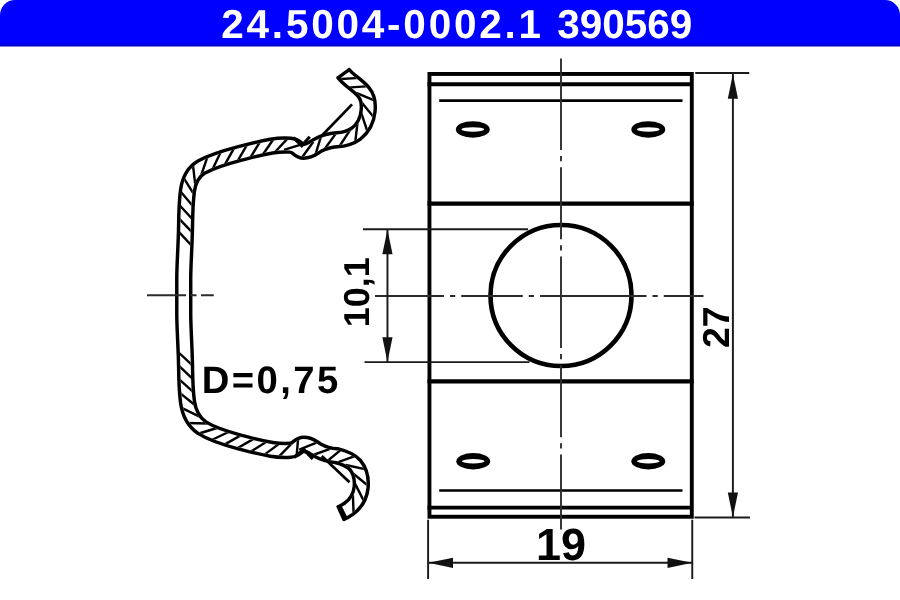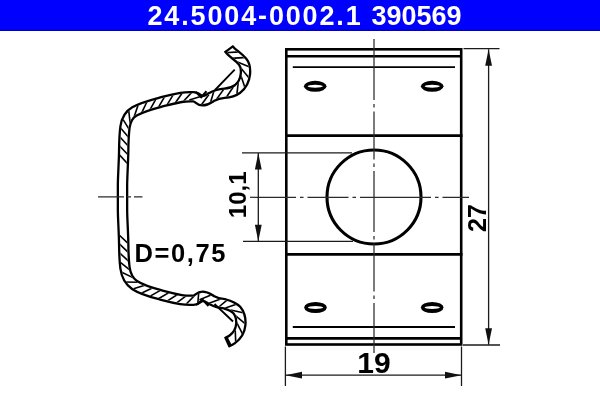--- a/index.html
+++ b/index.html
@@ -1,16 +1,16 @@
 <!DOCTYPE html>
 <html><head>
 <meta charset="utf-8">
 <style>
   html,body { margin:0; padding:0; background:#fff; }
-  #page { position:relative; width:600px; height:400px; overflow:hidden; }
+  #page { position:relative; width:600px; height:400px; overflow:hidden;border-radius:10px; }
 </style>
 </head>
 <body>
 <div id="page">
 <svg width="600" height="400" viewBox="0 0 600 400">
 <rect x="0" y="0" width="600" height="400" fill="#ffffff"></rect>
 <rect x="0" y="0" width="600" height="30.6" fill="#0000fe"></rect>
 <rect x="0" y="29.6" width="600" height="1.4" fill="#0000cd"></rect>
 <text x="147.5" y="25.2" font-family="Liberation Sans, sans-serif" font-size="27" font-weight="bold" fill="#ffffff" letter-spacing="1.85">24.5004-0002.1</text>
 <text x="371.5" y="25.2" font-family="Liberation Sans, sans-serif" font-size="27" font-weight="bold" fill="#ffffff" letter-spacing="0">390569</text>

